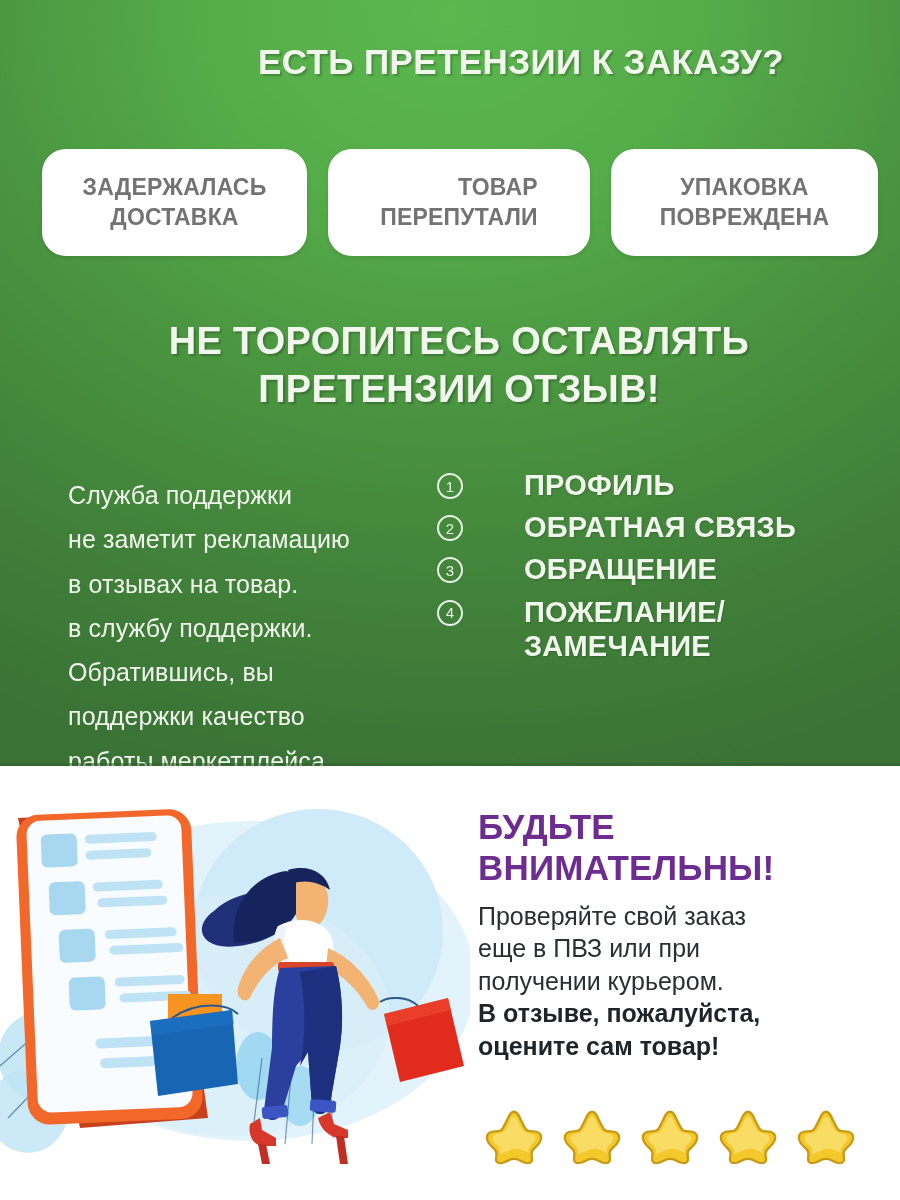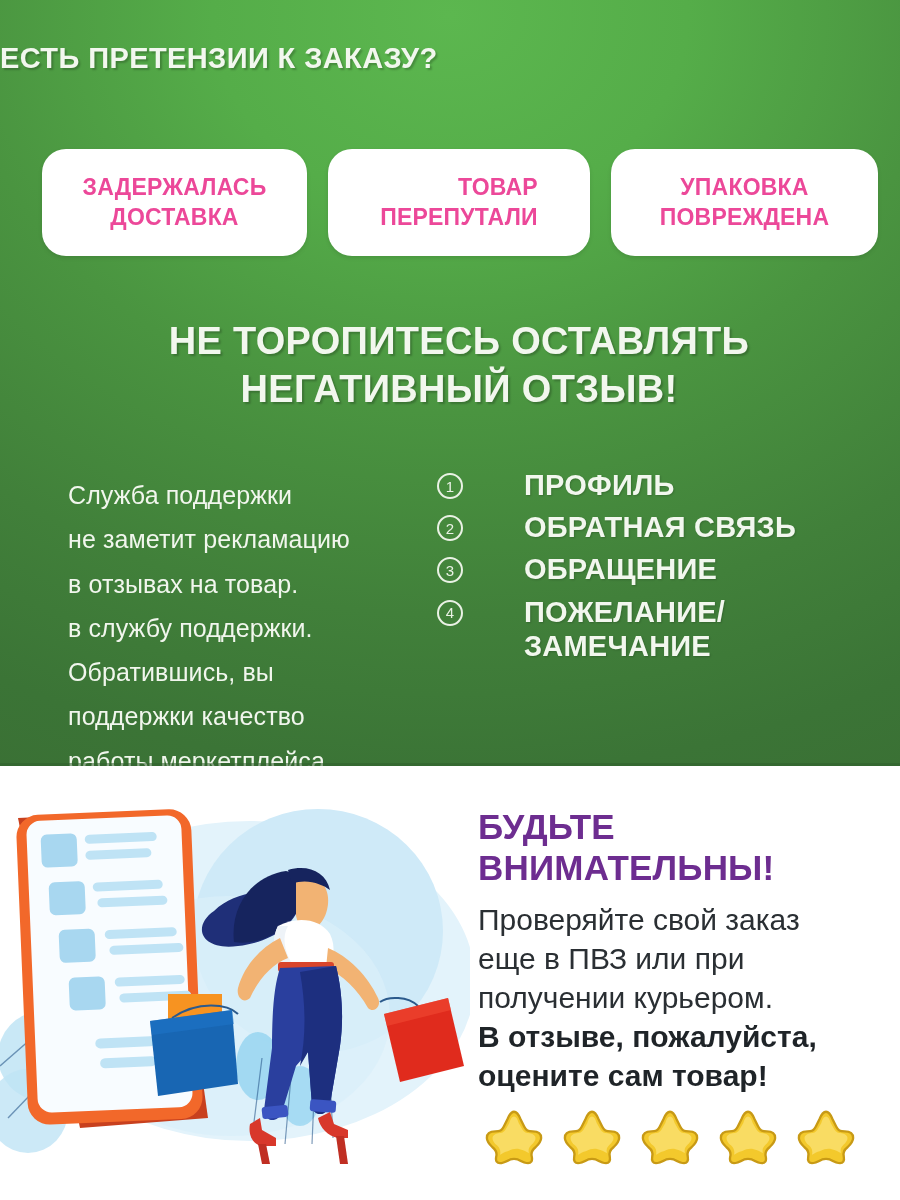--- a/index.html
+++ b/index.html
@@ -35,23 +35,23 @@
     position:absolute; left:0; right:0; bottom:0; height:3px;
     background:#2f5e2c;
     opacity:.55;
   }
 
   .headline-top {
     position: absolute;
     top: 42px;
     left: 0;
     width: 784px;
-    text-align: left;
+    text-align: right;
     color: #f2f7ee;
-    font-size: 29px;
+    font-size: 35px;
     font-weight: bold;
     letter-spacing: 0.4px;
     text-shadow: 2px 2px 2px rgba(0,0,0,0.22);
     white-space: nowrap;
   }
 
   
   .cards {
     position: absolute;
     top: 149px;
@@ -61,21 +61,21 @@
     display: flex;
     gap: 21px;
   }
   .card {
     background: #ffffff;
     border-radius: 24px;
     display: flex;
     align-items: center;
     justify-content: center;
     text-align: center;
-    color: #ec4899;
+    color: #737373;
     font-size: 23px;
     font-weight: bold;
     line-height: 1.30;
     letter-spacing: 0.2px;
     box-shadow: 0 2px 4px rgba(0,0,0,0.10);
     padding: 0 6px;
   }
   .card:nth-child(1) { width: 265px; }
   .card:nth-child(2) { width: 262px; text-align: right; }
   .card:nth-child(3) { width: 267px; }
@@ -176,21 +176,21 @@
     font-size: 35px;
     font-weight: bold;
     line-height: 1.18;
     letter-spacing: 0.2px;
   }
   .bottom-title span { display: block; }
 
   .bottom-text {
     margin-top: 11px;
     color: #2a2f33;
-    font-size: 30px;
+    font-size: 25px;
     line-height: 1.30;
   }
   .bottom-text span { display: block; }
   .bottom-text .bold { font-weight: bold; color: #1f2428; }
 
   .stars {
     position: absolute;
     left: 484px;
     top: 1108px;
     width: 390px;
@@ -228,21 +228,21 @@
         <div>
           <span class="card-line">УПАКОВКА</span>
           <span class="card-line">ПОВРЕЖДЕНА</span>
         </div>
       </div>
 
     </div>
 
     <div class="headline-main">
       <span>НЕ ТОРОПИТЕСЬ ОСТАВЛЯТЬ</span>
-      <span>НЕГАТИВНЫЙ ОТЗЫВ!</span>
+      <span>ПРЕТЕНЗИИ ОТЗЫВ!</span>
     </div>
 
     <div class="body-left">
       <span>Служба поддержки</span>
       <span>не заметит рекламацию</span>
       <span>в отзывах на товар.</span>
       <span>в службу поддержки.</span>
       <span>Обратившись, вы</span>
       <span>поддержки качество</span>
       <span>работы меркетплейса.</span>

